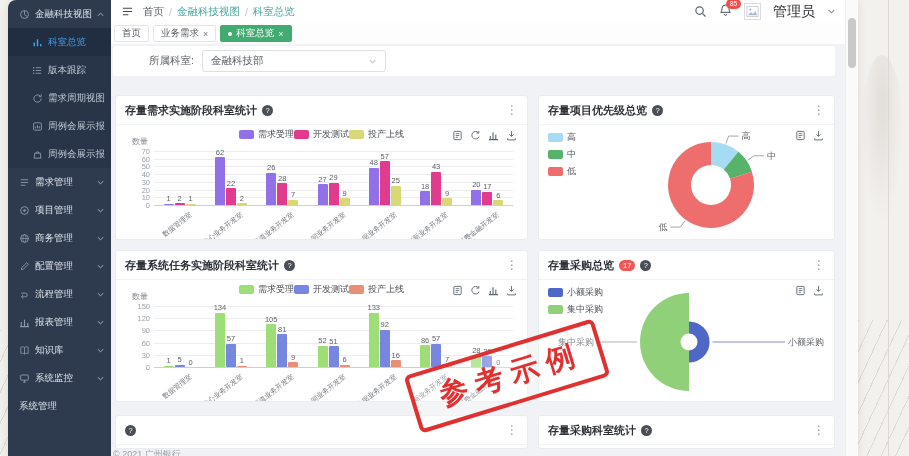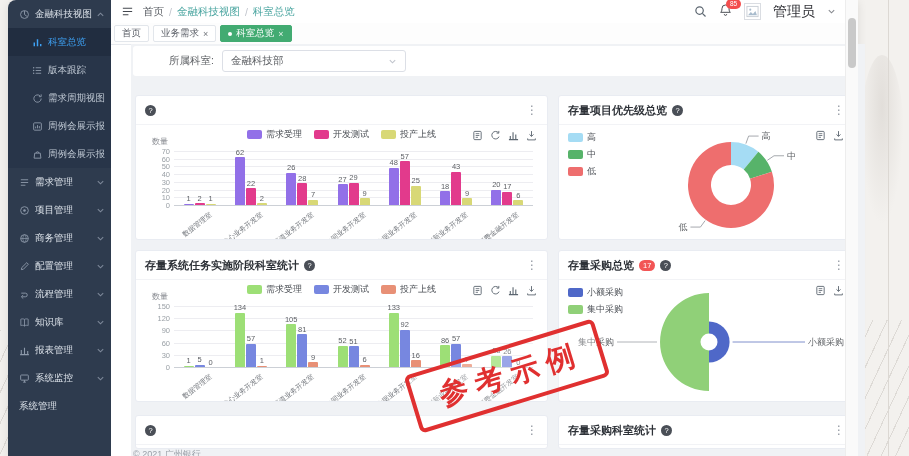--- a/index.html
+++ b/index.html
@@ -41,21 +41,21 @@
   .uname{font-size:14px;color:#303136;cursor:pointer;}
   .ucaret{color:#86898f;display:flex;cursor:pointer;}
 
   .tabsbar{height:21px;background:#fdfdfd;border-bottom:1px solid #e6e9ee;display:flex;align-items:center;padding-left:3px;gap:4px;}
   .tab{height:15px;display:flex;align-items:center;gap:4px;padding:0 7px;font-size:9.5px;color:#5a5e66;
     background:#fff;border:1px solid #e2e6eb;border-radius:2px;cursor:pointer;}
   .tab.active{background:#42ab72;border-color:#42ab72;color:#fff;}
   .tab .dot{width:4px;height:4px;border-radius:50%;background:#fff;}
   .tab .x{font-size:9px;opacity:.85;}
 
-  .content{position:absolute;left:0;top:44px;width:734px;height:412px;background:#f0f2f5;overflow:hidden;margin-left:20px;}
+  .content{position:absolute;left:0;top:44px;width:734px;height:412px;background:#f0f2f5;overflow:hidden;}
   .filter-panel{position:absolute;left:2px;top:2px;width:722px;height:30px;background:#fff;border-radius:3px;
     display:flex;align-items:center;}
   .filter-label{margin-left:36px;font-size:10.5px;color:#5f6266;}
   .select{margin-left:8px;width:166px;height:20px;border:1px solid #dcdfe6;border-radius:3px;background:#fff;
     display:flex;align-items:center;justify-content:space-between;padding:0 8px;font-size:10.5px;color:#5f6266;cursor:pointer;}
   .sel-caret{color:#c0c4cc;display:flex;}
 
   .panel{position:absolute;background:#fff;border:1px solid #e9ecf2;border-radius:3px;box-sizing:border-box;}
   .p1{left:4px;top:51px;width:413px;height:145px;}
   .p2{left:427px;top:51px;width:297px;height:145px;}
@@ -69,21 +69,21 @@
     display:flex;align-items:center;justify-content:center;cursor:pointer;flex:0 0 auto;}
   .help::before{content:"?";}
   .pbadge{background:#f25555;color:#fff;font-size:7.5px;height:11px;line-height:11px;padding:0 4px;border-radius:6px;}
   .dots{margin-left:auto;color:#9096a0;font-size:12px;cursor:pointer;line-height:10px;}
   .dots::before{content:"\22EE";}
   .pbody{position:relative;height:calc(100% - 29px);overflow:hidden;}
 
   .toolbox{position:absolute;right:10px;top:5px;display:flex;gap:7px;z-index:5;}
   .tool{color:#5c6670;cursor:pointer;display:flex;}
 
-  .blegend{position:absolute;left:0;right:0;top:3px;display:flex;justify-content:center;gap:12px;z-index:4;}
+  .blegend{position:absolute;left:0;right:0;top:3px;display:flex;justify-content:center;z-index:4;}
   .plegend{position:absolute;left:9px;top:6px;display:flex;flex-direction:column;gap:4px;z-index:4;}
   .lg-item{display:flex;align-items:center;gap:4px;cursor:pointer;}
   .lg-swatch{width:15px;height:9px;border-radius:2px;}
   .lg-text{font-size:9px;color:#4a4e54;}
 
   .yname{position:absolute;font-size:8px;color:#86898f;}
   .gridline{position:absolute;height:1px;background:#ededf1;}
   .axisline{position:absolute;height:1px;background:#ccd0d6;}
   .ticklabel{position:absolute;font-size:7.5px;color:#9aa0a6;text-align:right;}
   .bar{position:absolute;border-radius:1px 1px 0 0;cursor:pointer;}
@@ -235,37 +235,37 @@
         <span class="s-label">流程管理</span>
         <span class="s-caret">
           <svg width="9" height="9" viewBox="0 0 10 10">
             <path d="M2 3.5l3 3 3-3" fill="none" stroke="currentColor" stroke-width="1.2"></path>
           </svg>
         </span>
       </div>
       <div class="s-item">
         <span class="s-icon">
           <svg width="11" height="11" viewBox="0 0 12 12">
+            <path d="M2.5 10V5.5M6 10V3M9.5 10V6.5M1.2 10.5h9.6" stroke="currentColor" stroke-width="1.2" fill="none"></path>
+          </svg>
+        </span>
+        <span class="s-label">报表管理</span>
+        <span class="s-caret">
+          <svg width="9" height="9" viewBox="0 0 10 10">
+            <path d="M2 3.5l3 3 3-3" fill="none" stroke="currentColor" stroke-width="1.2"></path>
+          </svg>
+        </span>
+      </div>
+      <div class="s-item">
+        <span class="s-icon">
+          <svg width="11" height="11" viewBox="0 0 12 12">
             <path d="M6 2.6C5 1.9 3 1.9 2 2.4v7c1-.5 3-.5 4 .2 1-.7 3-.7 4-.2v-7c-1-.5-3-.5-4 .2zM6 2.6v7.6" fill="none" stroke="currentColor" stroke-width=".9"></path>
           </svg>
         </span>
         <span class="s-label">知识库</span>
-        <span class="s-caret">
-          <svg width="9" height="9" viewBox="0 0 10 10">
-            <path d="M2 3.5l3 3 3-3" fill="none" stroke="currentColor" stroke-width="1.2"></path>
-          </svg>
-        </span>
-      </div>
-      <div class="s-item">
-        <span class="s-icon">
-          <svg width="11" height="11" viewBox="0 0 12 12">
-            <path d="M2.5 10V5.5M6 10V3M9.5 10V6.5M1.2 10.5h9.6" stroke="currentColor" stroke-width="1.2" fill="none"></path>
-          </svg>
-        </span>
-        <span class="s-label">报表管理</span>
         <span class="s-caret">
           <svg width="9" height="9" viewBox="0 0 10 10">
             <path d="M2 3.5l3 3 3-3" fill="none" stroke="currentColor" stroke-width="1.2"></path>
           </svg>
         </span>
       </div>
       <div class="s-item">
         <span class="s-icon">
           <svg width="11" height="11" viewBox="0 0 12 12">
             <rect x="1.8" y="2.2" width="8.4" height="5.6" rx=".8" fill="none" stroke="currentColor"></rect>
@@ -350,20 +350,21 @@
           <span class="sel-caret" id="icon-selcaret">
               <svg width="9" height="9" viewBox="0 0 10 10">
                 <path d="M2 3.5l3 3 3-3" fill="none" stroke="currentColor" stroke-width="1.2"></path>
               </svg>
             </span>
         </div>
       </div>
 
       <section class="panel p1">
         <div class="phead">
+          <span class="ptitle">存量需求实施阶段科室统计</span>
           <span class="help"></span>
           <span class="dots"></span>
         </div>
         <div class="pbody" id="chart0">
             <div class="blegend">
               <span class="lg-item">
                 <span class="lg-swatch" style="background: rgb(146, 112, 232);"></span>
                 <span class="lg-text">需求受理</span>
               </span>
               <span class="lg-item">

